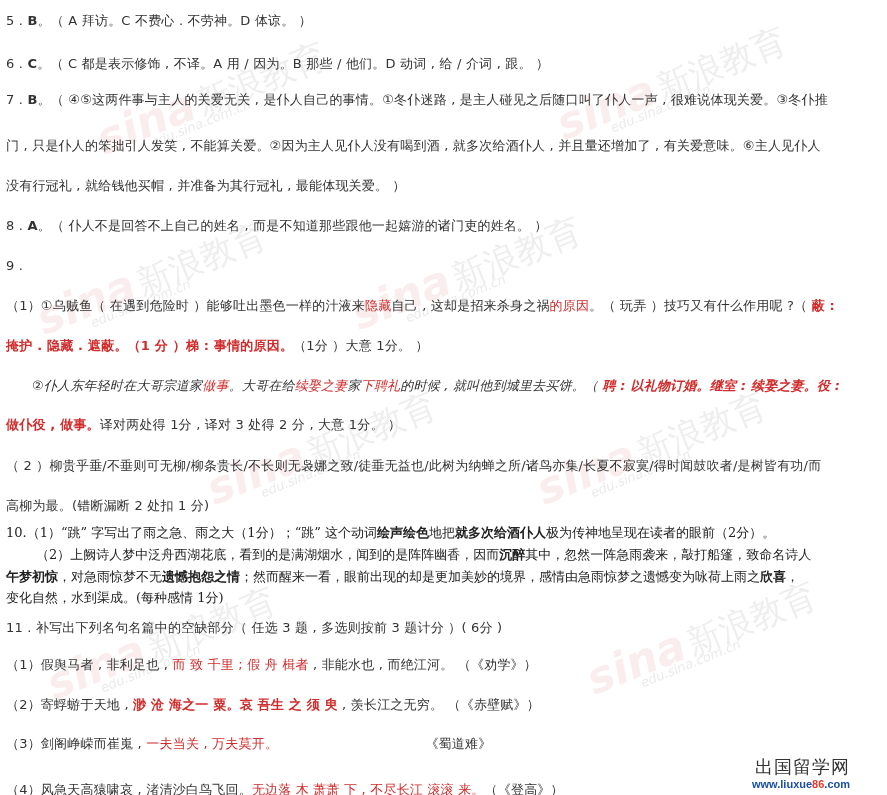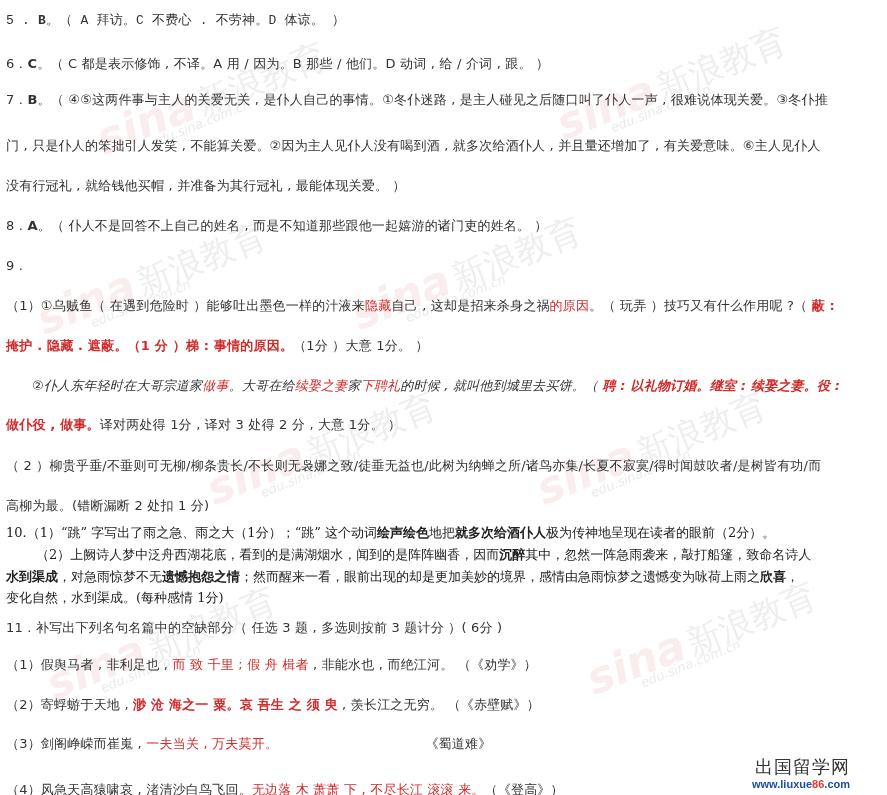--- a/index.html
+++ b/index.html
@@ -24,21 +24,21 @@
 
 <div class="wm" style="left:90px;top:70px;"><span class="sina">sina</span><span class="cn">新浪教育</span><span class="dom">edu.sina.com.cn</span></div>
 <div class="wm" style="left:550px;top:55px;"><span class="sina">sina</span><span class="cn">新浪教育</span><span class="dom">edu.sina.com.cn</span></div>
 <div class="wm" style="left:30px;top:250px;"><span class="sina">sina</span><span class="cn">新浪教育</span><span class="dom">edu.sina.com.cn</span></div>
 <div class="wm" style="left:345px;top:245px;"><span class="sina">sina</span><span class="cn">新浪教育</span><span class="dom">edu.sina.com.cn</span></div>
 <div class="wm" style="left:200px;top:420px;"><span class="sina">sina</span><span class="cn">新浪教育</span><span class="dom">edu.sina.com.cn</span></div>
 <div class="wm" style="left:530px;top:420px;"><span class="sina">sina</span><span class="cn">新浪教育</span><span class="dom">edu.sina.com.cn</span></div>
 <div class="wm" style="left:40px;top:615px;"><span class="sina">sina</span><span class="cn">新浪教育</span><span class="dom">edu.sina.com.cn</span></div>
 <div class="wm" style="left:580px;top:610px;"><span class="sina">sina</span><span class="cn">新浪教育</span><span class="dom">edu.sina.com.cn</span></div>
 
-<div class="line" style="top:12px;font-family:Liberation Mono, monospace;">
+<div class="line" style="top:12px;">
   <span>5 . </span><span class="b">B</span><span>。（ A 拜访。C 不费心 . 不劳神。D 体谅。 ）</span>
 </div>
 
 <div class="line" style="top:55px;">
   <span>6 . </span><span class="b">C</span><span>。（ C 都是表示修饰 , 不译。A 用 / 因为。B 那些 / 他们。D 动词 , 给 / 介词 , 跟。 ）</span>
 </div>
 
 <div class="line" style="top:91px;">
   <span>7 . </span><span class="b">B</span><span>。（ ④⑤这两件事与主人的关爱无关 , 是仆人自己的事情。①冬仆迷路 , 是主人碰见之后随口叫了仆人一声 , 很难说体现关爱。③冬仆推</span>
 </div>
@@ -68,21 +68,21 @@
 <div class="line" style="top:457px;">（ 2 ）柳贵乎垂/不垂则可无柳/柳条贵长/不长则无袅娜之致/徒垂无益也/此树为纳蝉之所/诸鸟亦集/长夏不寂寞/得时闻鼓吹者/是树皆有功/而</div>
 <div class="line" style="top:497px;">高柳为最。(错断漏断 2 处扣 1 分)</div>
 
 <div class="line serif" style="top:524px;">
   <span>10.（1）“跳” 字写出了雨之急、雨之大（1分）；“跳” 这个动词</span><span class="b">绘声绘色</span><span>地把</span><span class="b">就多次给酒仆人</span><span>极为传神地呈现在读者的眼前（2分）。</span>
 </div>
 <div class="line serif" style="top:546px;left:36px;">
   <span>（2）上阙诗人梦中泛舟西湖花底，看到的是满湖烟水，闻到的是阵阵幽香，因而</span><span class="b">沉醉</span><span>其中，忽然一阵急雨袭来，敲打船篷，致命名诗人</span>
 </div>
 <div class="line serif" style="top:568px;">
-  <span class="b">水到渠成</span><span>，对急雨惊梦不无</span><span class="b">遗憾抱怨之情</span><span>；然而醒来一看，眼前出现的却是更加美妙的境界，感情由急雨惊梦之遗憾变为咏荷上雨之</span><span class="b">欣喜</span><span>，</span>
+  <span class="b">午梦初惊</span><span>，对急雨惊梦不无</span><span class="b">遗憾抱怨之情</span><span>；然而醒来一看，眼前出现的却是更加美妙的境界，感情由急雨惊梦之遗憾变为咏荷上雨之</span><span class="b">欣喜</span><span>，</span>
 </div>
 <div class="line serif" style="top:589px;">变化自然，水到渠成。(每种感情 1分)</div>
 
 <div class="line" style="top:619px;">11 . 补写出下列名句名篇中的空缺部分（ 任选 3 题 , 多选则按前 3 题计分 ）( 6分 )</div>
 
 <div class="line" style="top:656px;">
   <span>（1）假舆马者 , 非利足也 , </span><span class="red">而 致 千里 ; 假 舟 楫者</span><span> , 非能水也 , 而绝江河。 （《劝学》）</span>
 </div>
 <div class="line" style="top:696px;text-align:center;">
   <span>（2）寄蜉蝣于天地 , </span><span class="redb">渺 沧 海之一 粟。哀 吾生 之 须 臾</span><span> , 羡长江之无穷。     （《赤壁赋》）</span>

